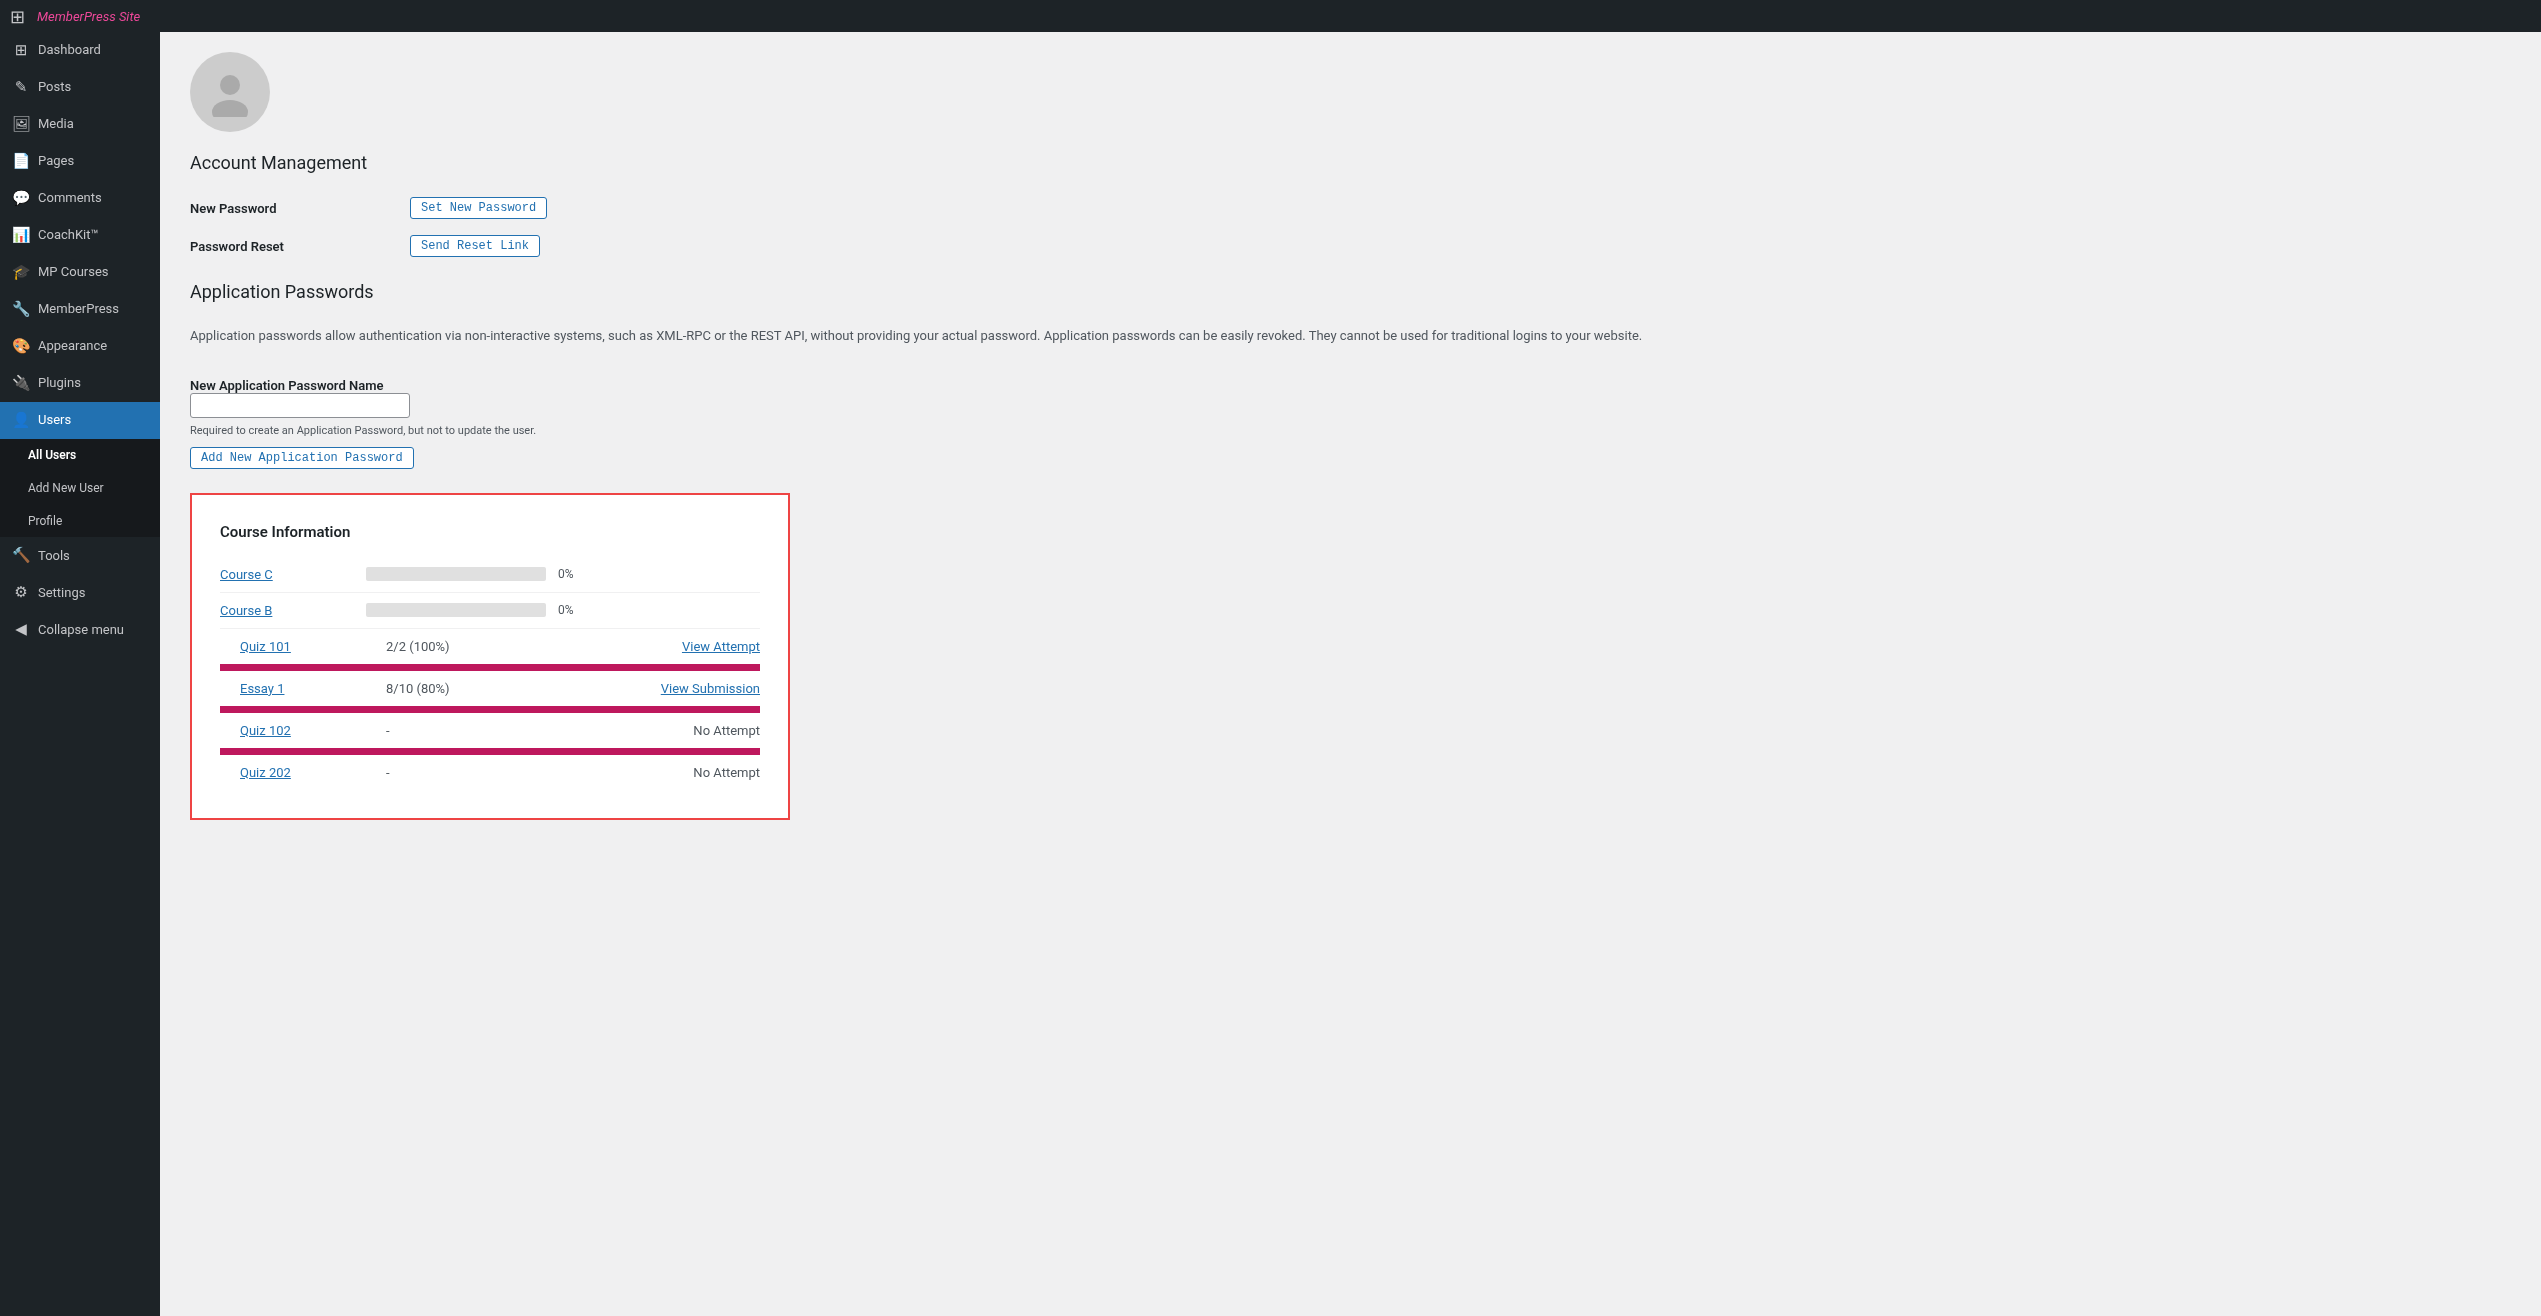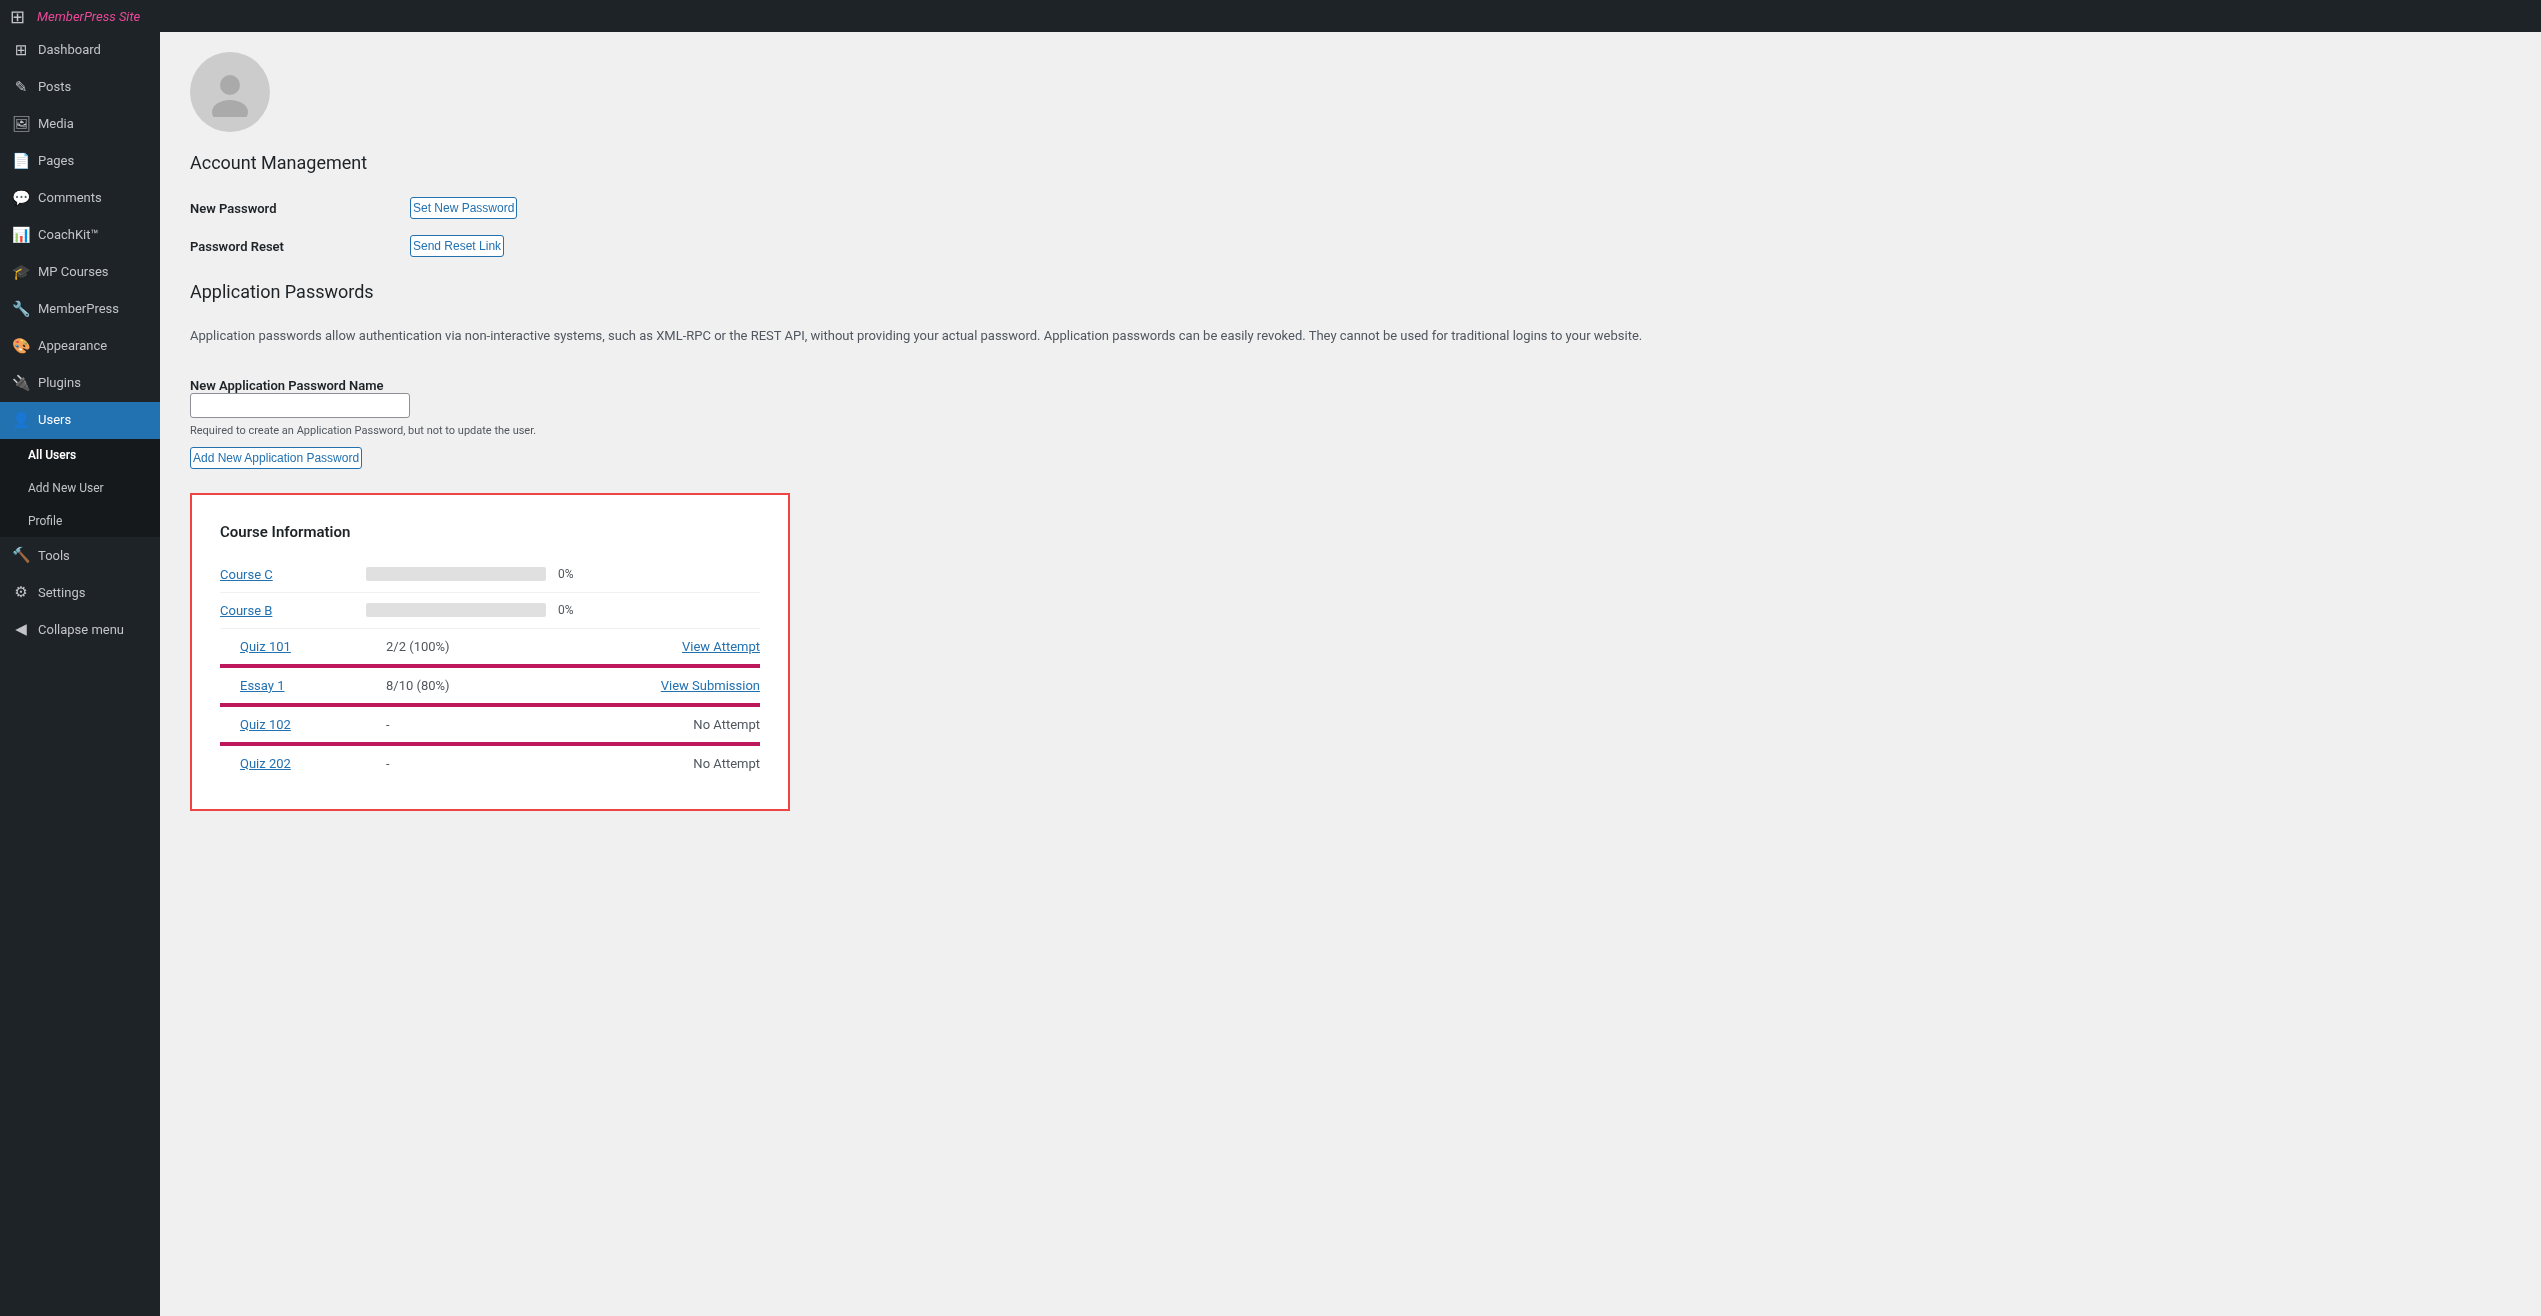--- a/index.html
+++ b/index.html
@@ -59,21 +59,21 @@
     }
     .form-control { flex: 1; }
 
     
     .btn {
       display: inline-block; padding: 4px 12px; border: 1px solid #2271b1;
       background: #fff; color: #2271b1; border-radius: 3px; cursor: pointer;
       font-size: 13px; text-decoration: none;
     }
     .btn-small {
-      padding: 3px 2px; font-size: 12px;
+      padding: 3px 10px; font-size: 12px; font-family: Liberation Mono, monospace;
     }
 
     
     .app-pw-desc { color: #50575e; font-size: 13px; margin-bottom: 32px; line-height: 1.5; }
     .field-label { font-weight: 600; color: #1d2327; margin-bottom: 0; font-size: 13px; }
     .text-input {
       width: 220px; border: 1px solid #8c8f94; padding: 4px 8px;
       border-radius: 3px; font-size: 13px; background: #fff;
     }
     .field-hint { color: #50575e; font-size: 11px; margin-top: 6px; margin-bottom: 10px; }
@@ -98,21 +98,21 @@
       width: 180px; height: 14px; background: #e0e0e0; border-radius: 2px; overflow: hidden;
     }
     .progress-bar-fill { height: 100%; background: #4caf50; border-radius: 2px; }
     .progress-text { color: #50575e; font-size: 12px; min-width: 40px; }
     .course-action { margin-left: auto; color: #2271b1; text-decoration: underline; cursor: pointer; font-size: 13px; }
     .no-attempt { color: #50575e; font-size: 13px; }
 
     
     .sub-row {
       display: flex; align-items: center; padding: 10px 0 10px 20px;
-      border-bottom: 4px solid #be185d; gap: 16px;
+      border-bottom: 7px solid #be185d; gap: 16px;
     }
     .sub-row:last-child { border-bottom: none; }
     .sub-name { width: 130px; color: #2271b1; text-decoration: underline; cursor: pointer; font-size: 13px; }
     .sub-score { flex: 1; color: #50575e; font-size: 13px; }
   </style>
 </head>
 <body>
 
 <div class="admin-bar">
   <span class="admin-bar-logo">⊞</span>

